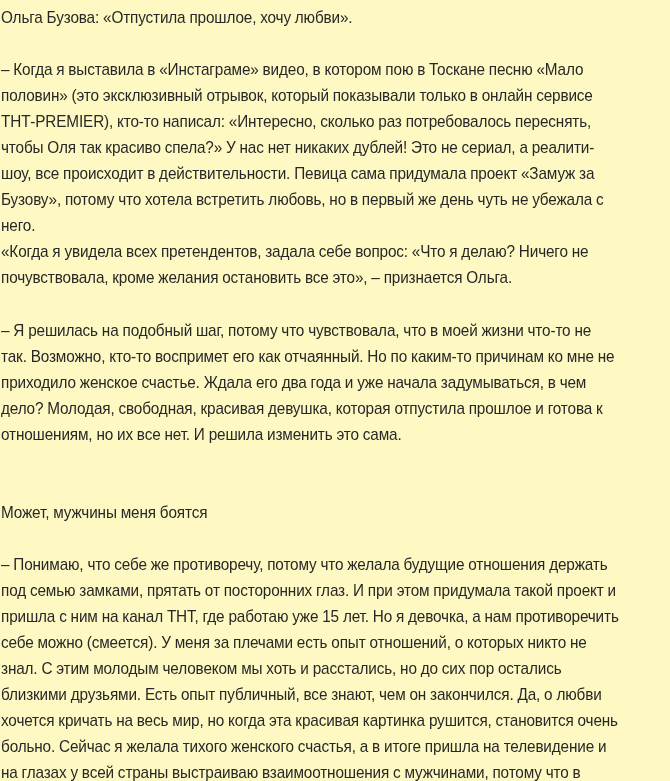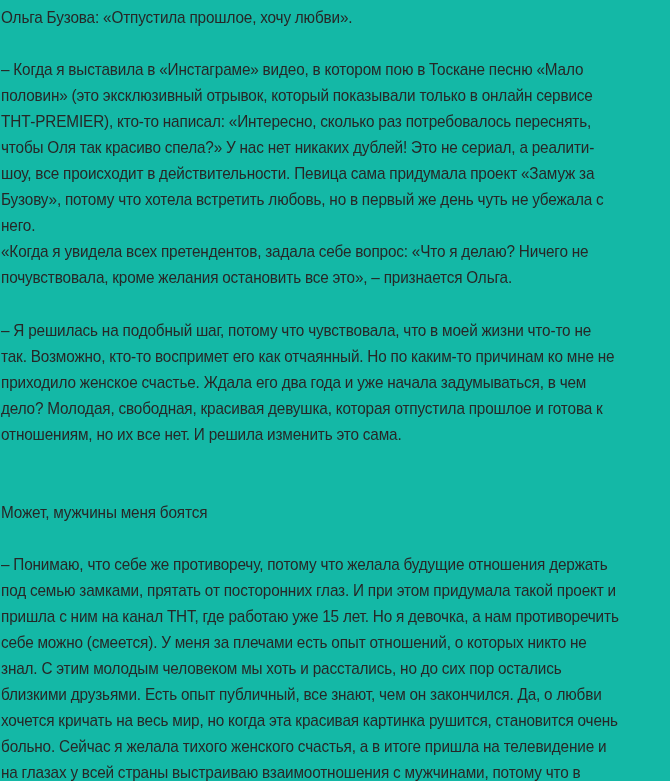--- a/index.html
+++ b/index.html
@@ -13,21 +13,21 @@
     width: 670px;
     height: 781px;
     overflow: hidden;
     font-family: "Liberation Sans", "DejaVu Sans", sans-serif;
   }
 
   .page {
     position: relative;
     width: 670px;
     height: 781px;
-    background: #14b8a6;
+    background: #fef9c3;
     box-sizing: border-box;
     padding: 0;
   }
 
   .article {
     position: absolute;
     left: 1px;
     top: 4px;
     width: 662px;
     color: #272727;

